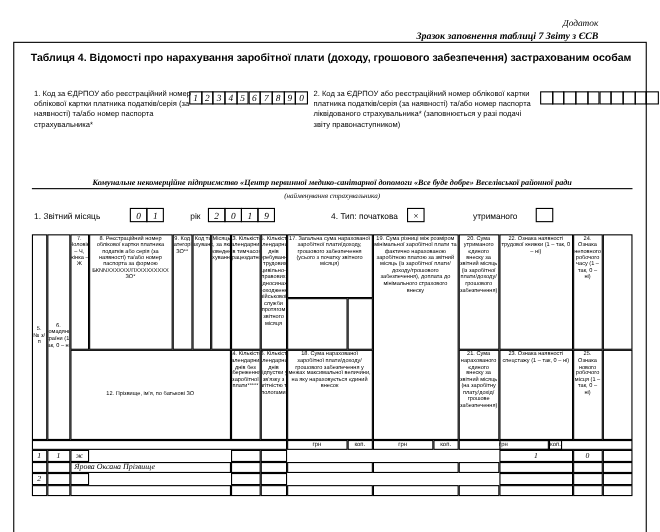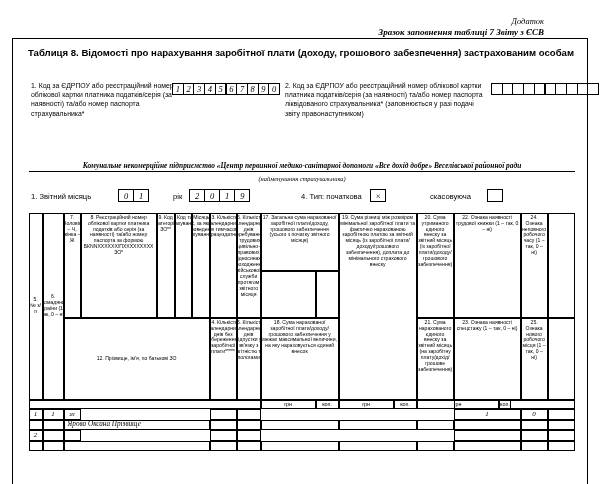--- a/index.html
+++ b/index.html
@@ -63,21 +63,21 @@
 
 <div class="page">
 
   <div class="doc-head">
     <div class="l1">Додаток</div>
     <div class="l2">Зразок заповнення таблиці 7 Звіту з ЄСВ</div>
   </div>
 
   <div class="frame">
 
-    <div class="title">Таблиця 8. Відомості про нарахування заробітної плати (доходу, грошового забезпечення) застрахованим особам</div>
+    <div class="title">Таблиця 4. Відомості про нарахування заробітної плати (доходу, грошового забезпечення) застрахованим особам</div>
 
     <div class="blk" id="blk1">1. Код за ЄДРПОУ або реєстраційний номер облікової картки платника податків/серія (за наявності) та/або номер паспорта страхувальника*</div>
     <div class="boxrow" id="edrpou1">
         <div class="cellbox">1</div>
         <div class="cellbox">2</div>
         <div class="cellbox">3</div>
         <div class="cellbox">4</div>
         <div class="cellbox">5</div>
         <div class="cellbox">6</div>
         <div class="cellbox">7</div>
@@ -93,41 +93,41 @@
         <div class="cellbox"></div>
         <div class="cellbox"></div>
         <div class="cellbox"></div>
         <div class="cellbox"></div>
         <div class="cellbox"></div>
         <div class="cellbox"></div>
         <div class="cellbox"></div>
         <div class="cellbox"></div>
       </div>
 
-    <div class="insurer">Комунальне некомерційне підприємство «Центр первинної медико-санітарної допомоги «Все дохід добре» Веселівської районної ради</div>
+    <div class="insurer">Комунальне некомерційне підприємство «Центр первинної медико-санітарної допомоги «Все буде добре» Веселівської районної ради</div>
     <div class="insurer-cap">(найменування страхувальника)</div>
 
     <div class="lbl3">1. Звітний місяць</div>
     <div class="boxrow" id="month">
         <div class="cellbox bigbox">0</div>
         <div class="cellbox bigbox">1</div>
       </div>
     <div class="lblyear">рік</div>
     <div class="boxrow" id="year">
         <div class="cellbox bigbox">2</div>
         <div class="cellbox bigbox">0</div>
         <div class="cellbox bigbox">1</div>
         <div class="cellbox bigbox">9</div>
       </div>
 
     <div class="lbl4">4. Тип: початкова</div>
     <div class="boxrow" id="typ1">
         <div class="cellbox bigbox">×</div>
       </div>
-    <div class="lblcancel">скасовуюча</div>
+    <div class="lblcancel">утриманого</div>
     <div class="boxrow" id="typ2">
         <div class="cellbox bigbox"></div>
       </div>
 
     <div class="tbl" id="grid">
         <div class="c " style="left: 0px; top: 0px; width: 14px; height: 187px;">5. № з/п</div>
         <div class="c " style="left: 14px; top: 0px; width: 21px; height: 187px;">6. Громадянин України (1 – так, 0 – ні)</div>
         <div class="c top" style="left: 35px; top: 0px; width: 17px; height: 105px;">7. Чоловік – Ч, жінка – Ж</div>
         <div class="c top" style="left: 52px; top: 0px; width: 76px; height: 105px;">8. Реєстраційний номер облікової картки платника податків або серія (за наявності) та/або номер паспорта за формою БКNNXXXXXX/ПХXXXXXXXX ЗО*</div>
         <div class="c top" style="left: 128px; top: 0px; width: 18px; height: 105px;">9. Код категорії ЗО**</div>

